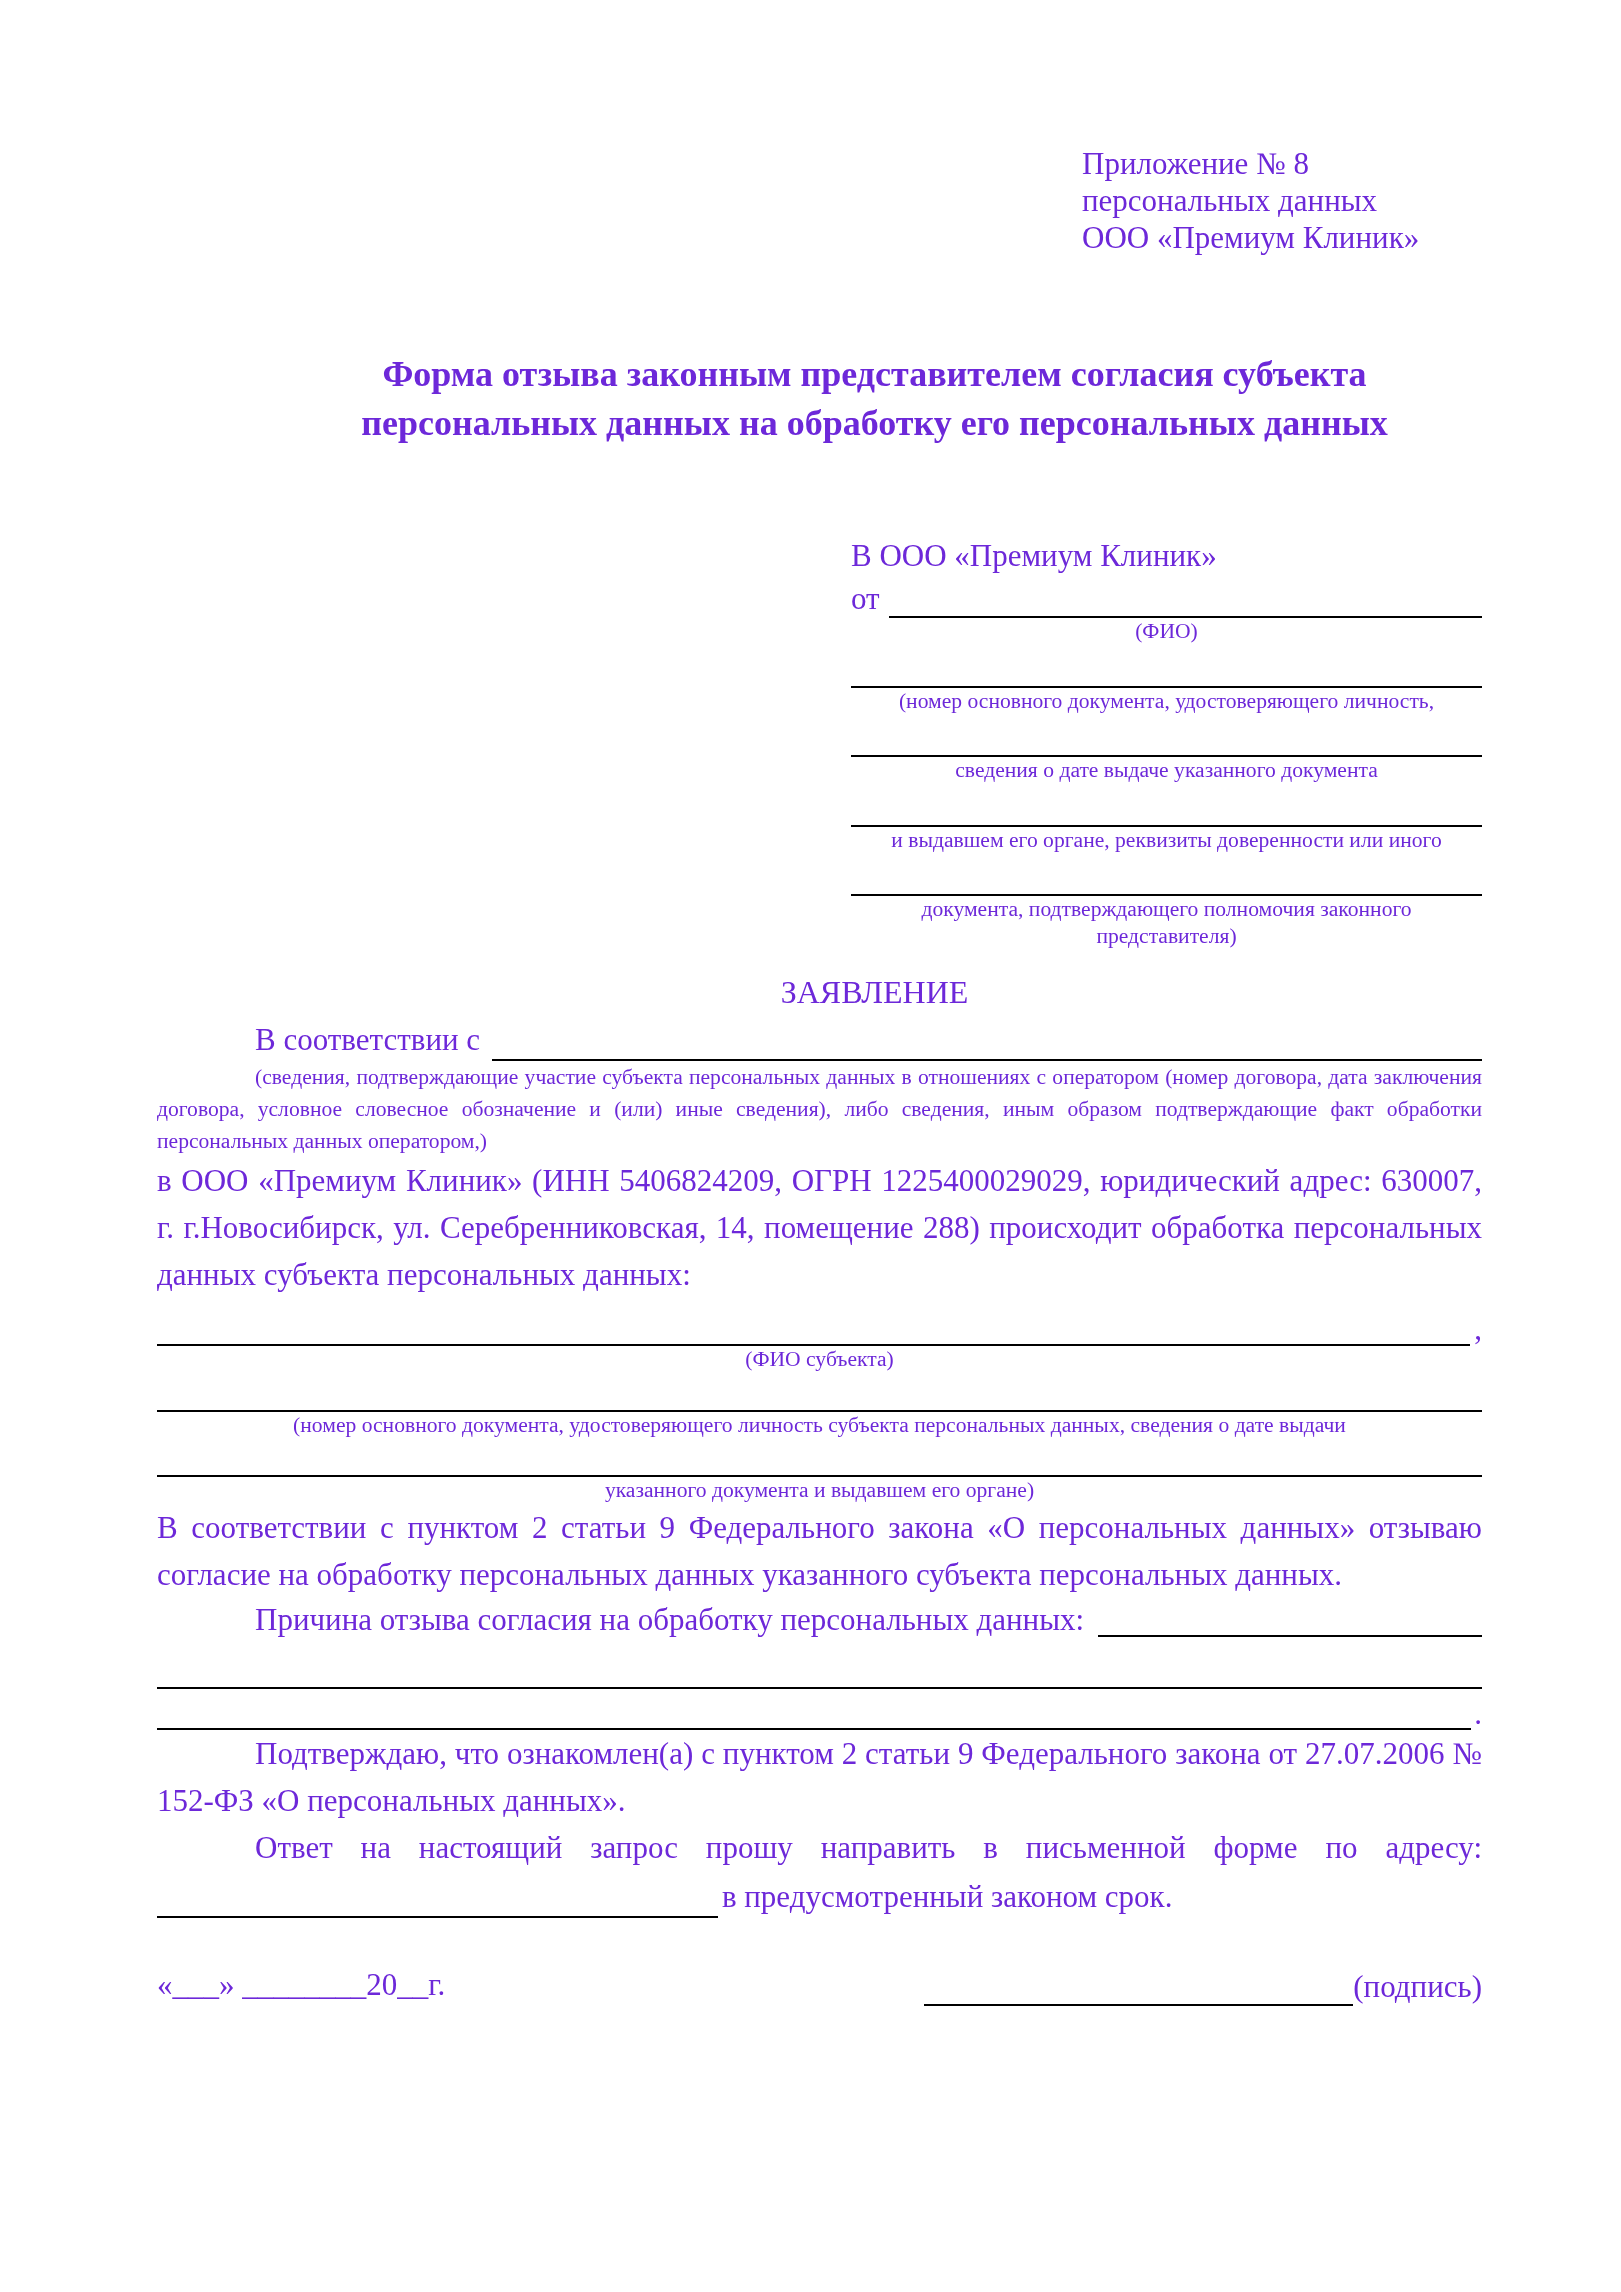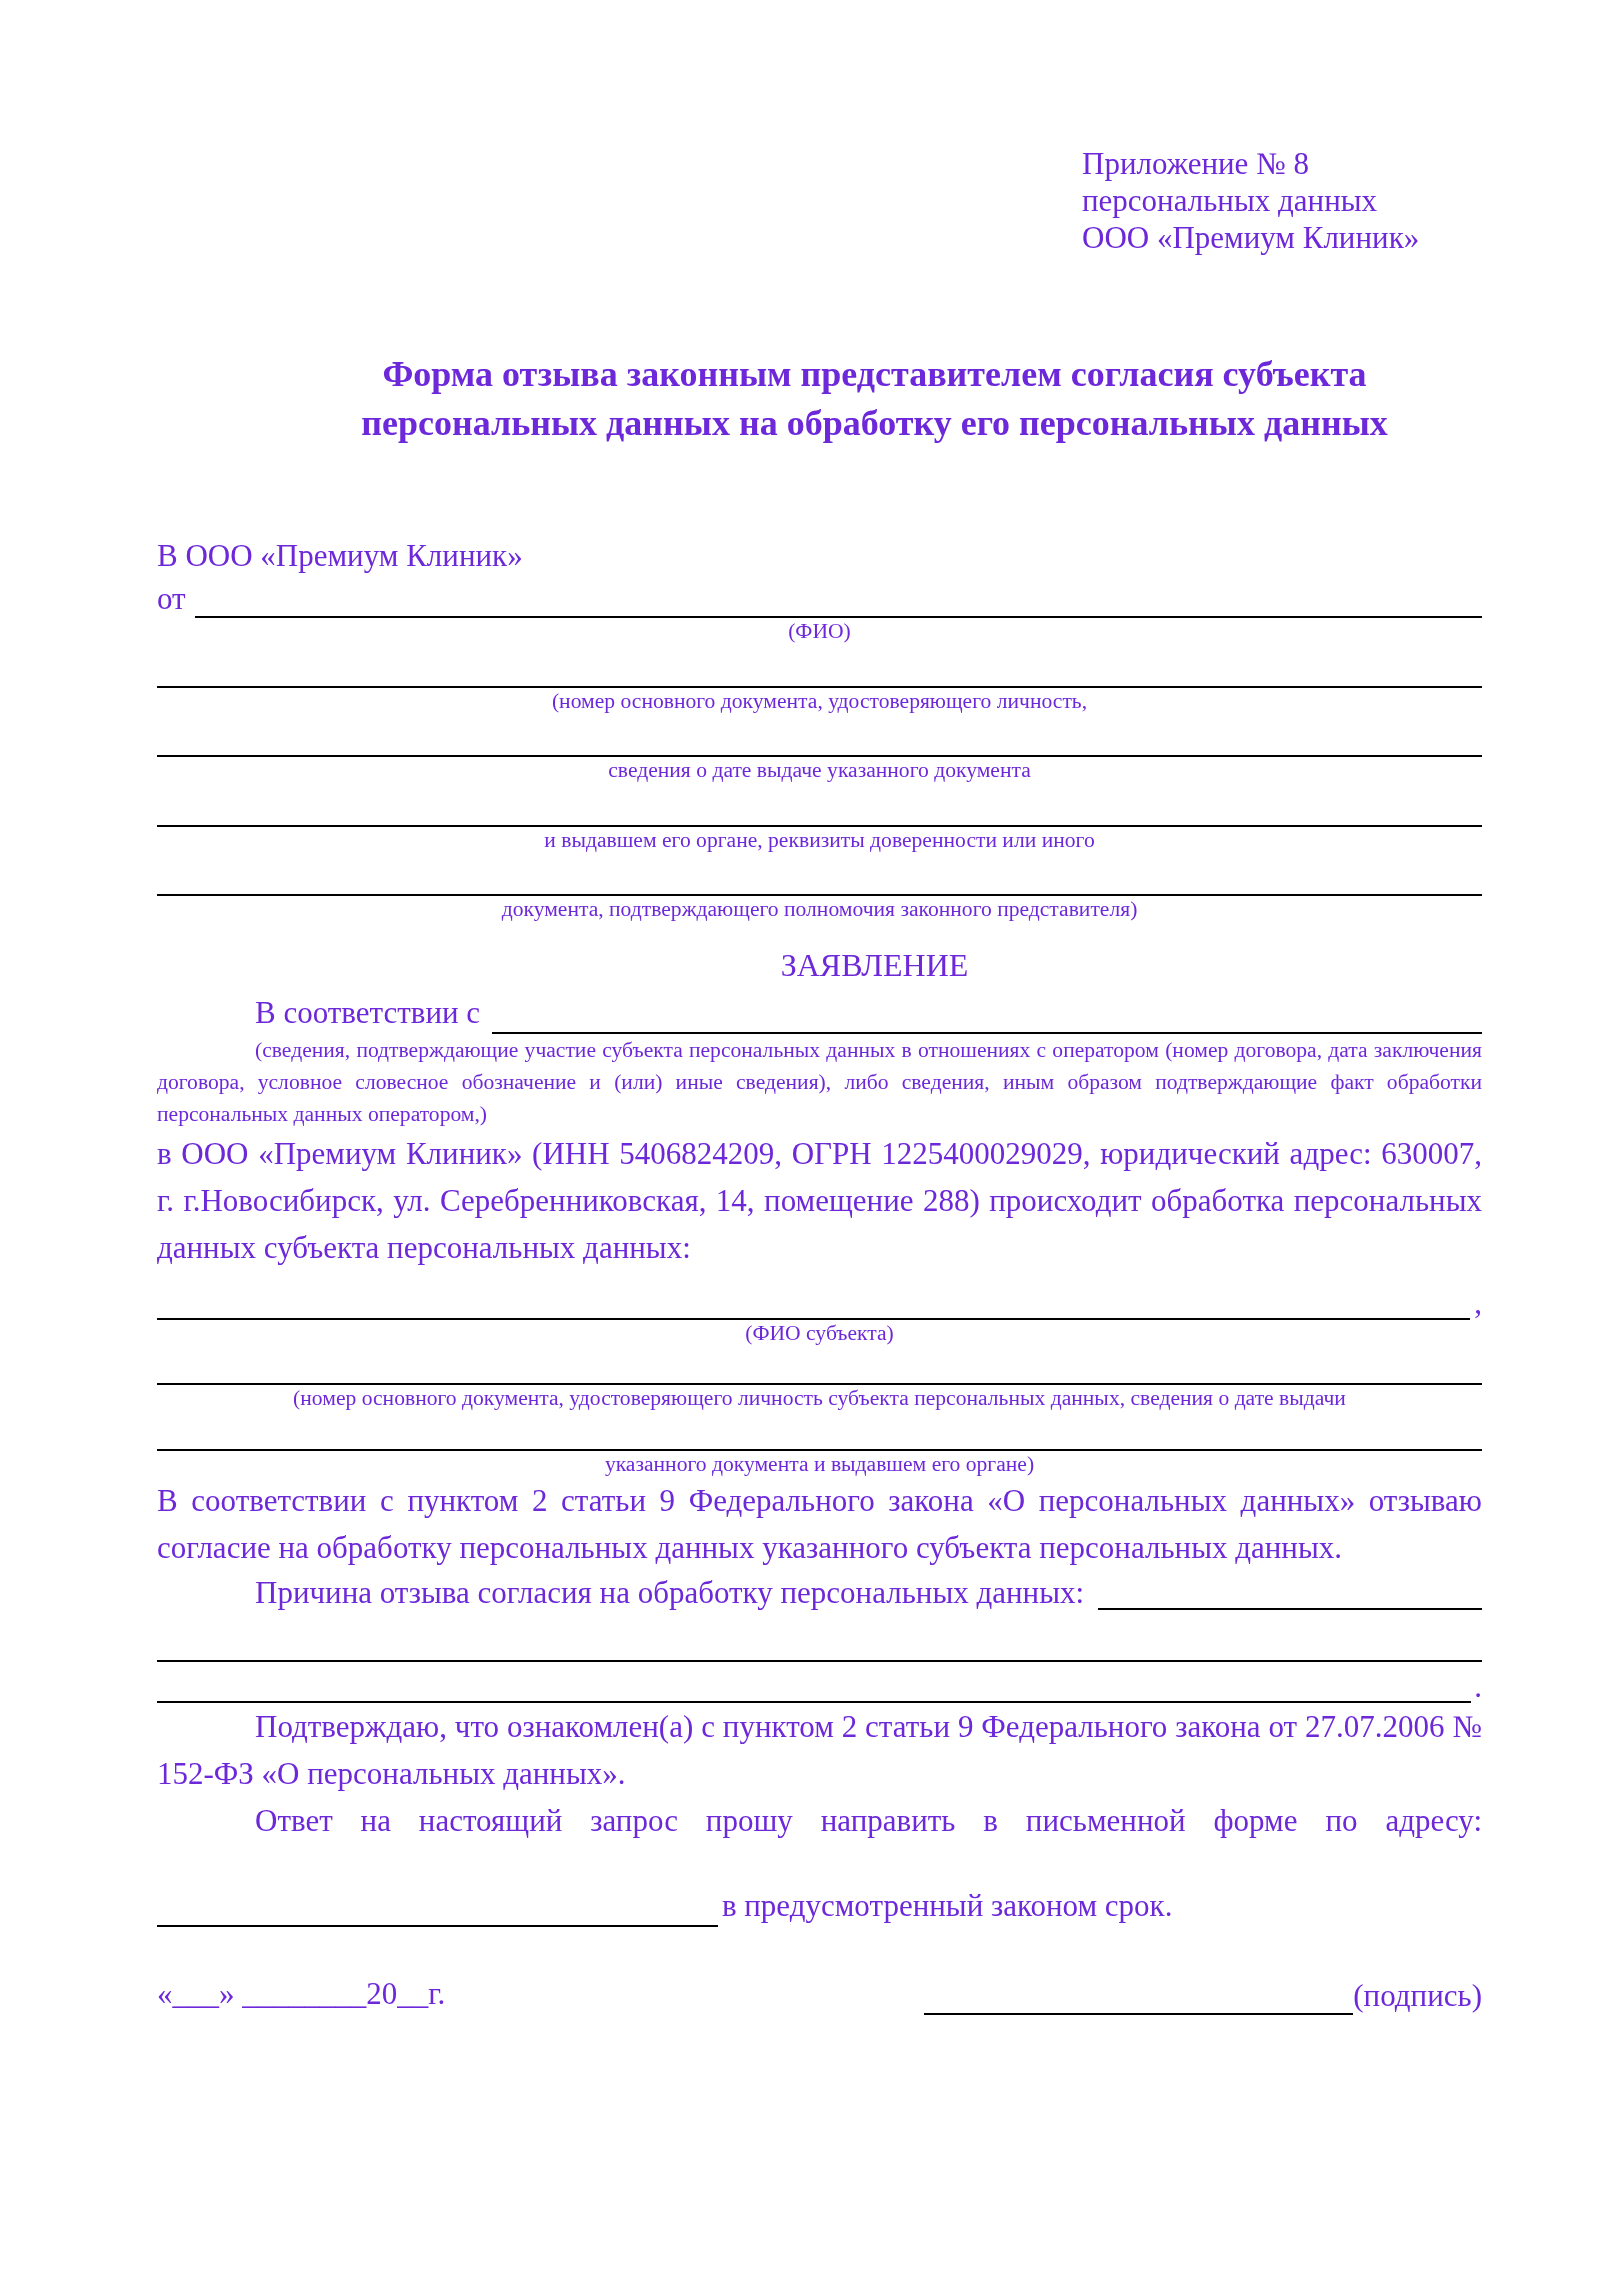--- a/index.html
+++ b/index.html
@@ -21,21 +21,21 @@
   .doc-title {
     margin-top:94px;
     padding-left:110px;
     text-align:center;
     font-weight:bold;
     font-size:36px;
     line-height:49px;
   }
 
   
-  .addressee { margin-top:86px; font-size:31px; }
+  .addressee { margin-top:86px; margin-left:694px; font-size:31px; }
   .addr-to { line-height:43px; }
   .addr-from { display:flex; align-items:flex-end; height:41px; }
   .addr-from .lbl { line-height:39px; white-space:pre; }
   .addr-from .fill { flex:1; margin-left:9.8px; border-bottom:2.9px solid #000; height:37px; }
   .caption { font-size:21.6px; line-height:26.5px; text-align:center; }
   .addr-field { height:43px; border-bottom:2.9px solid #000; }
 
   
   .stmt-heading { margin-top:21.6px; padding-left:110px; text-align:center; font-size:32px; line-height:43px; }
   .accord-row { display:flex; align-items:flex-end; height:47px; font-size:31px; }
@@ -62,21 +62,21 @@
 
   .reason-row { display:flex; align-items:flex-start; height:47px; font-size:31px; }
   .reason-row .lbl { padding-left:98px; line-height:43px; white-space:pre; }
   .reason-row .fill { flex:1; margin-left:13.7px; border-bottom:2.9px solid #000; height:39px; }
 
   .blank-line { border-bottom:2.9px solid #000; height:44px; }
   .blank-row { display:flex; align-items:flex-end; font-size:31px; margin-top:0; }
   .blank-row .fill { flex:1; border-bottom:2.9px solid #000; height:41px; }
   .blank-row .tail { line-height:33px; padding-left:2.9px; }
 
-  .reply-line { display:flex; align-items:flex-end; height:47px; font-size:31px;margin-top:36px; }
+  .reply-line { display:flex; align-items:flex-end; height:47px; font-size:31px; }
   .reply-line .fill { width:561px; border-bottom:2.9px solid #000; height:39px; }
   .reply-line .tail { line-height:43px; padding-left:3.9px; }
 
   .sign-row { margin-top:45px; display:flex; justify-content:space-between; align-items:flex-end; font-size:31px; }
   .sign-row .date { line-height:43px; white-space:pre; }
   .sign-row .sig { display:flex; align-items:flex-end; }
   .sign-row .sig .fill { width:429px; border-bottom:2.9px solid #000; height:37px; }
   .sign-row .sig .tail { line-height:39px; }
 </style>
 </head>

